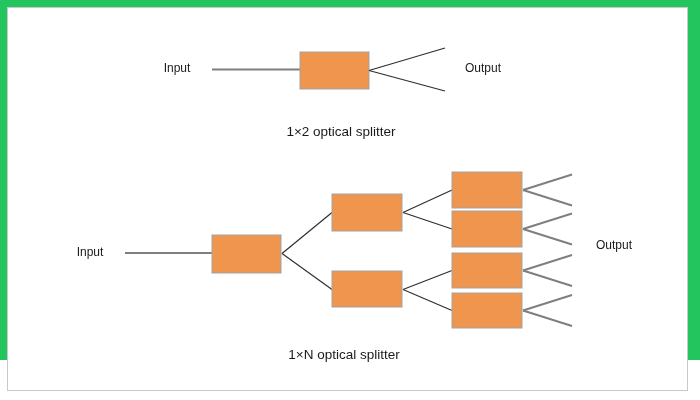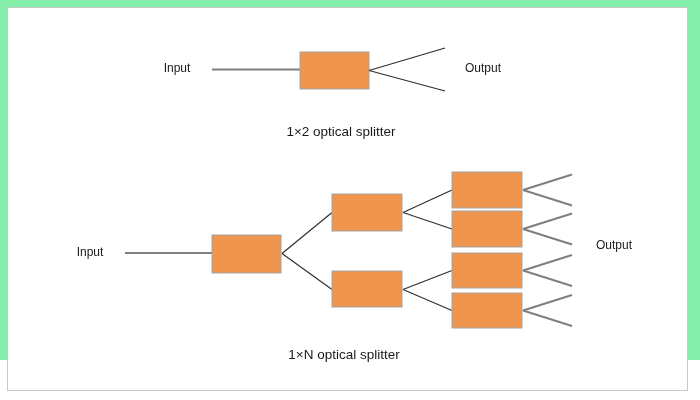--- a/index.html
+++ b/index.html
@@ -8,21 +8,21 @@
     background: #ffffff;
     width: 700px;
     height: 400px;
     overflow: hidden;
     font-family: "Liberation Sans", sans-serif;
   }
   #canvas {
     position: relative;
     width: 700px;
     height: 360px;
-    background: #86efac;
+    background: #22c55e;
   }
   #frame {
     position: absolute;
     left: 7px;
     top: 7px;
     width: 681px;
     height: 384px;
     border: 1px solid var(--frame-border, #c9c9c9);
     background: #ffffff;
     box-sizing: border-box;

